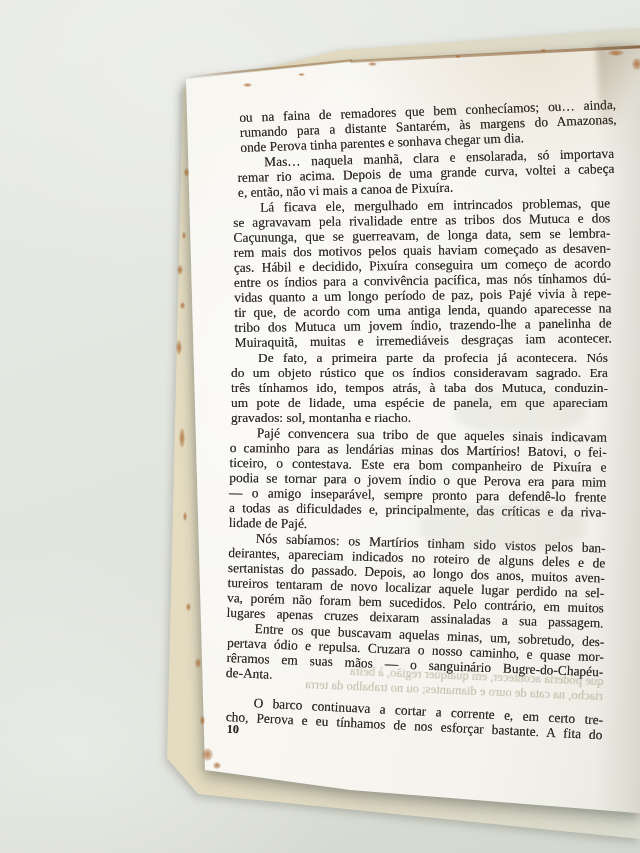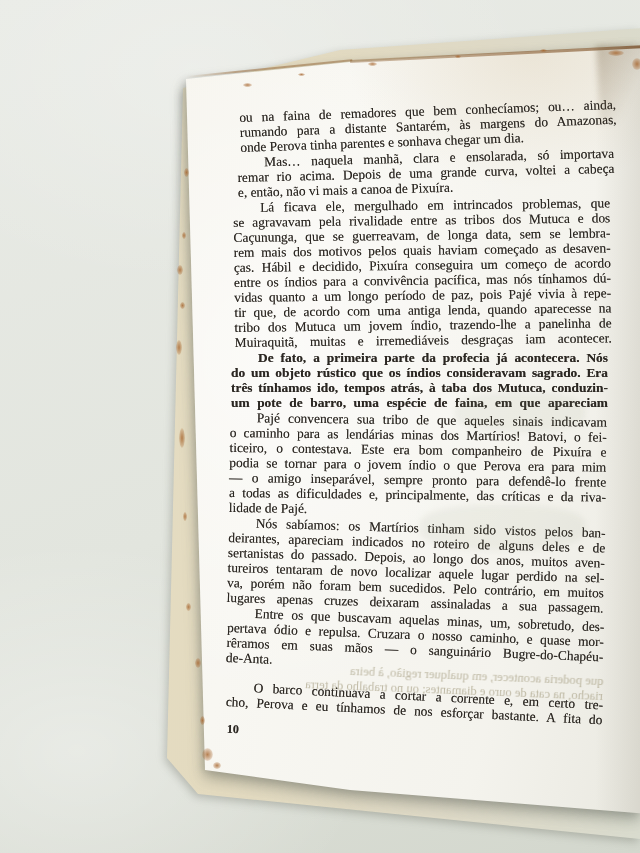--- a/index.html
+++ b/index.html
@@ -102,25 +102,26 @@
             <div class="line">se agravavam pela rivalidade entre as tribos dos Mutuca e dos</div>
             <div class="line">Caçununga, que se guerreavam, de longa data, sem se lembra-</div>
             <div class="line">rem mais dos motivos pelos quais haviam começado as desaven-</div>
             <div class="line">ças. Hábil e decidido, Pixuíra conseguira um começo de acordo</div>
             <div class="line">entre os índios para a convivência pacífica, mas nós tínhamos dú-</div>
             <div class="line">vidas quanto a um longo período de paz, pois Pajé vivia à repe-</div>
             <div class="line">tir que, de acordo com uma antiga lenda, quando aparecesse na</div>
             <div class="line">tribo dos Mutuca um jovem índio, trazendo-lhe a panelinha de</div>
             <div class="line">Muiraquitã, muitas e irremediáveis desgraças iam acontecer.</div>
           </div>
-          <div class="para indent" style="transform: translateX(2px) rotate(0deg); font-weight: bold;">
+          <div class="para indent" style="transform: translateX(2px) rotate(0deg);">
             <div class="line">De fato, a primeira parte da profecia já acontecera. Nós</div>
             <div class="line">do um objeto rústico que os índios consideravam sagrado. Era</div>
             <div class="line">três tínhamos ido, tempos atrás, à taba dos Mutuca, conduzin-</div>
-            <div class="line">um pote de barro, uma espécie de faina, em que apareciam</div>
+            <div class="line">um pote de lidade, uma espécie de panela, em que apareciam</div>
+            <div class="line para-end">gravados: sol, montanha e riacho.</div>
           </div>
           <div class="para indent" style="transform: translateX(1px) rotate(0.7deg);">
             <div class="line">Pajé convencera sua tribo de que aqueles sinais indicavam</div>
             <div class="line">o caminho para as lendárias minas dos Martírios! Batovi, o fei-</div>
             <div class="line">ticeiro, o contestava. Este era bom companheiro de Pixuíra e</div>
             <div class="line">podia se tornar para o jovem índio o que Perova era para mim</div>
             <div class="line">— o amigo inseparável, sempre pronto para defendê-lo frente</div>
             <div class="line">a todas as dificuldades e, principalmente, das críticas e da riva-</div>
             <div class="line para-end">lidade de Pajé.</div>
           </div>

